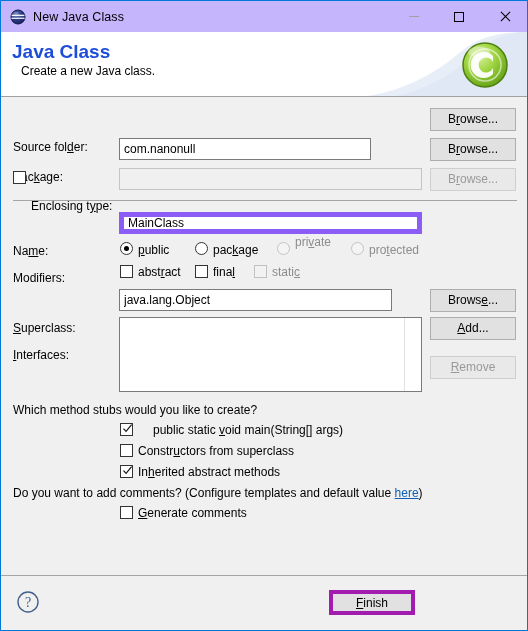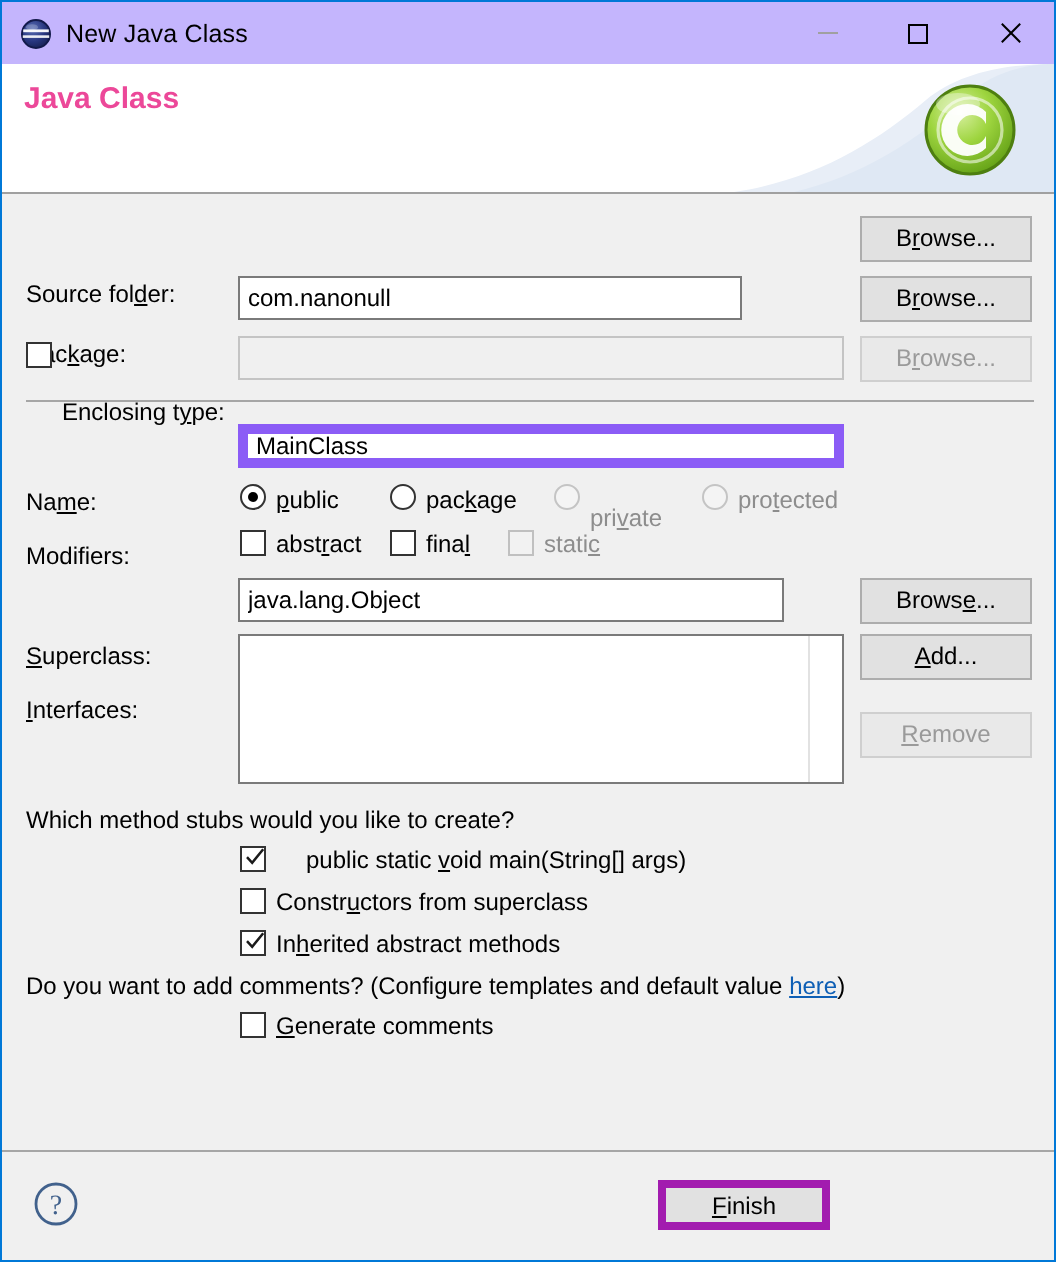--- a/index.html
+++ b/index.html
@@ -91,23 +91,23 @@
     overflow: hidden;
   }
   .banner-swoosh {
     position: absolute;
     right: 0; top: 0;
     width: 160px; height: 64px;
   }
   .banner-title {
     position: absolute;
     left: 11px; top: 9px;
-    font-size: 15px;
+    font-size: 19px;
     font-weight: bold;
-    color: #ec4899;
+    color: #1d4ed8;
   }
   .banner-sub {
     position: absolute;
     left: 20px; top: 32px;
     font-size: 12px;
     color: #000000;
   }
   .banner-icon {
     position: absolute;
     right: 16px; top: 7px;
@@ -292,20 +292,21 @@
       </div>
     </div>
   </div>
 
   <div class="banner">
     <svg class="banner-swoosh" viewBox="0 0 160 64">
       <path d="M0 64 C40 58 70 40 96 18 C112 5 134 0 160 0 L160 64 Z" fill="#e8eef7"></path>
       <path d="M30 64 C64 56 92 38 116 16 C128 5 144 0 160 0 L160 64 Z" fill="#dfe8f4"></path>
     </svg>
     <div class="banner-title">Java Class</div>
+    <div class="banner-sub">Create a new Java class.</div>
     <span class="banner-icon">
       <svg width="52" height="52" viewBox="0 0 52 52">
         <defs>
           <radialGradient id="gb" cx="38%" cy="30%" r="78%">
             <stop offset="0%" stop-color="#d8f0a0"></stop>
             <stop offset="45%" stop-color="#9ed53f"></stop>
             <stop offset="100%" stop-color="#5e9c12"></stop>
           </radialGradient>
         </defs>
         <circle cx="26" cy="26" r="22" fill="url(#gb)" stroke="#4e7f10" stroke-width="1.5"></circle>
@@ -357,21 +358,21 @@
     <div class="opt-label" style="left:137px; top:146px;">
       <u class="mn">p</u>ublic
     </div>
 
     <div class="rb" style="left:194px; top:145px;"></div>
     <div class="opt-label" style="left:212px; top:146px;">
       pac<u class="mn">k</u>age
     </div>
 
     <div class="rb disabled" style="left:276px; top:145px;"></div>
-    <div class="opt-label disabled" style="left:294px; top:155px;">
+    <div class="opt-label disabled" style="left:294px; top:138px;">
       pri<u class="mn">v</u>ate
     </div>
 
     <div class="rb disabled" style="left:350px; top:145px;"></div>
     <div class="opt-label disabled" style="left:368px; top:146px;">
       pro<u class="mn">t</u>ected
     </div>
 
     <div class="cb" style="left:119px; top:168px;"></div>
     <div class="opt-label" style="left:137px; top:168px;">

